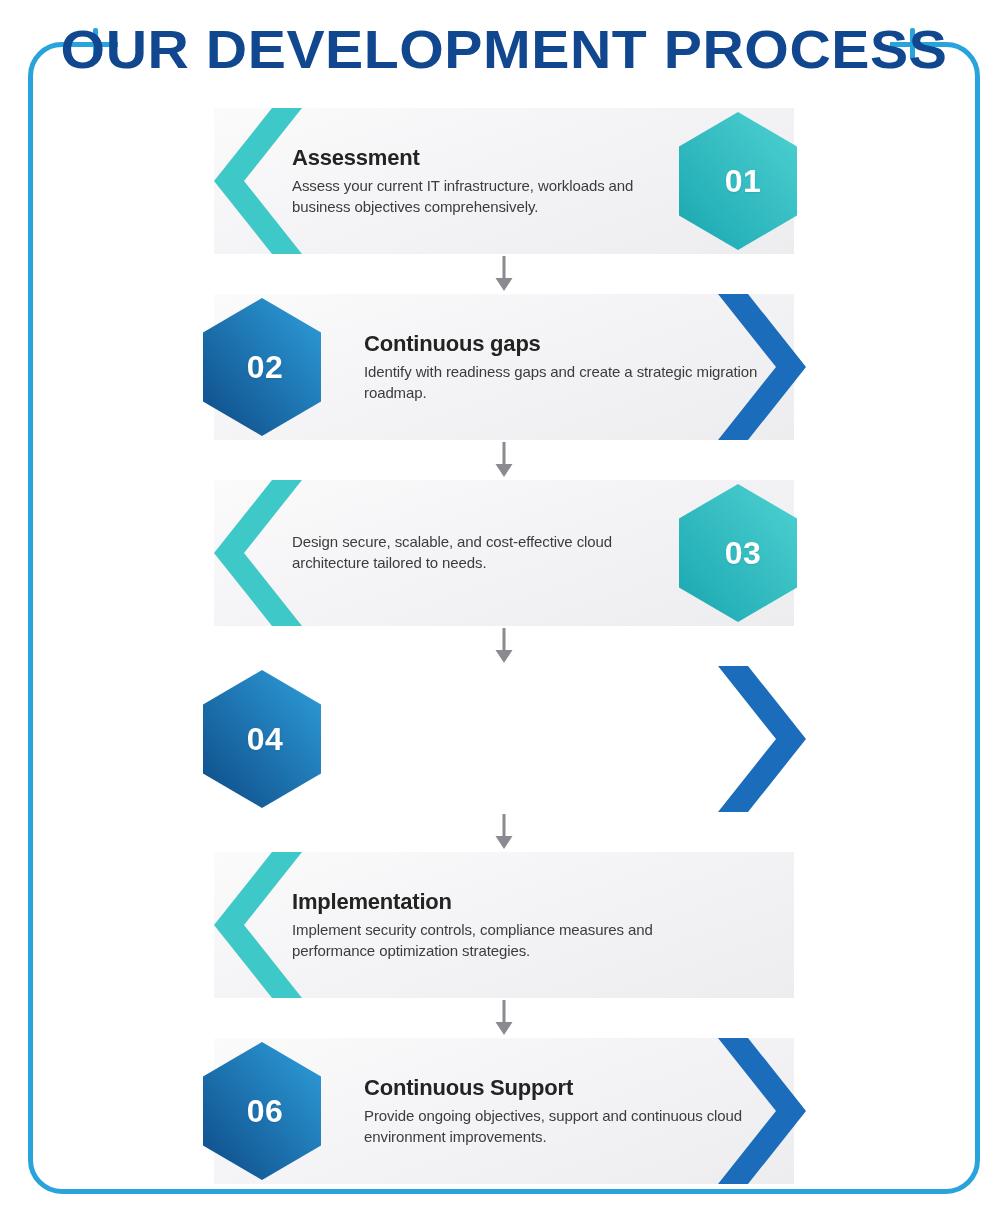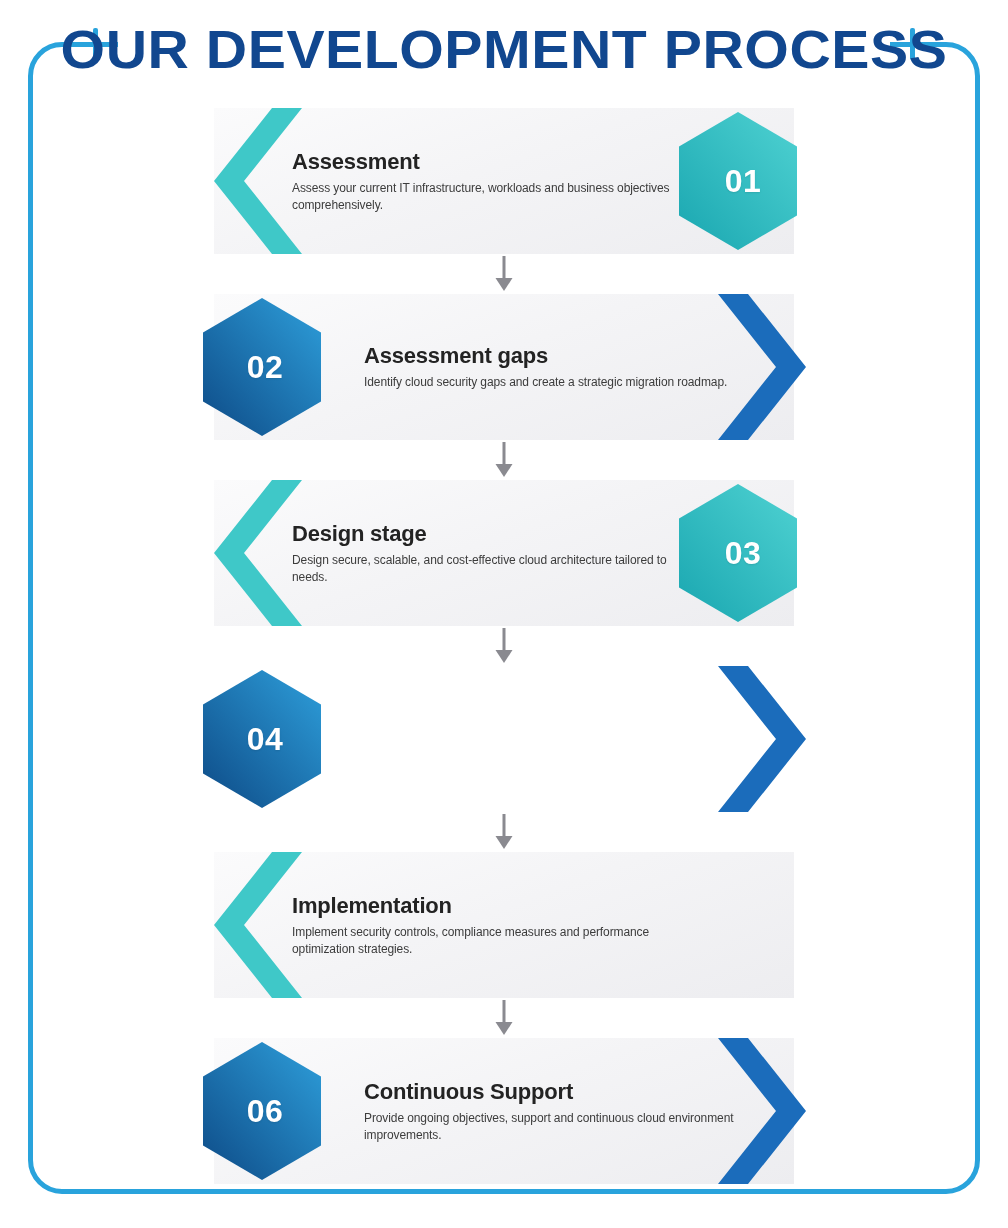--- a/index.html
+++ b/index.html
@@ -93,21 +93,21 @@
 
   .step-title{
     font-size:22px;
     font-weight:bold;
     color:#232323;
     margin:0 0 6px 0;
     line-height:1.15;
     letter-spacing:-0.2px;
   }
   .step-desc{
-    font-size:12px;
+    font-size:15px;
     color:#3c3c3c;
     margin:0;
     line-height:1.38;
     letter-spacing:-0.1px;
   }
 
   
   .chev{
     position:absolute;
     top:0;
@@ -197,22 +197,22 @@
       </div>
       <div class="connector">
         <svg width="26" height="36" viewBox="0 0 26 36" aria-hidden="true">
           <rect x="11.5" y="0" width="3" height="24" fill="#8a8a90"></rect>
           <polygon points="13,35 4.5,22 21.5,22" fill="#8a8a90"></polygon>
         </svg>
       </div>
       <div class="step even">
         <div class="card">
           <div class="card-inner">
-            <div class="step-title">Assessment gaps</div>
-            <div class="step-desc">Identify cloud security gaps and create a strategic migration roadmap.</div>
+            <div class="step-title">Continuous gaps</div>
+            <div class="step-desc">Identify with readiness gaps and create a strategic migration roadmap.</div>
           </div>
         </div>
         <div class="chev right">
           <svg viewBox="0 0 96 146" aria-hidden="true">
             <polygon points="30,0 0,0 58,73 0,146 30,146 88,73" fill="#1b6cbb"></polygon>
           </svg>
         </div>
         <div class="hex left">
           <svg viewBox="0 0 124 140" aria-hidden="true">
             <defs>
@@ -228,21 +228,20 @@
       </div>
       <div class="connector">
         <svg width="26" height="36" viewBox="0 0 26 36" aria-hidden="true">
           <rect x="11.5" y="0" width="3" height="24" fill="#8a8a90"></rect>
           <polygon points="13,35 4.5,22 21.5,22" fill="#8a8a90"></polygon>
         </svg>
       </div>
       <div class="step odd">
         <div class="card">
           <div class="card-inner">
-            <div class="step-title">Design stage</div>
             <div class="step-desc">Design secure, scalable, and cost-effective cloud architecture tailored to needs.</div>
           </div>
         </div>
         <div class="chev left">
           <svg viewBox="0 0 96 146" aria-hidden="true">
             <polygon points="66,0 96,0 38,73 96,146 66,146 8,73" fill="#3fc8c8"></polygon>
           </svg>
         </div>
         <div class="hex right">
           <svg viewBox="0 0 124 140" aria-hidden="true">

